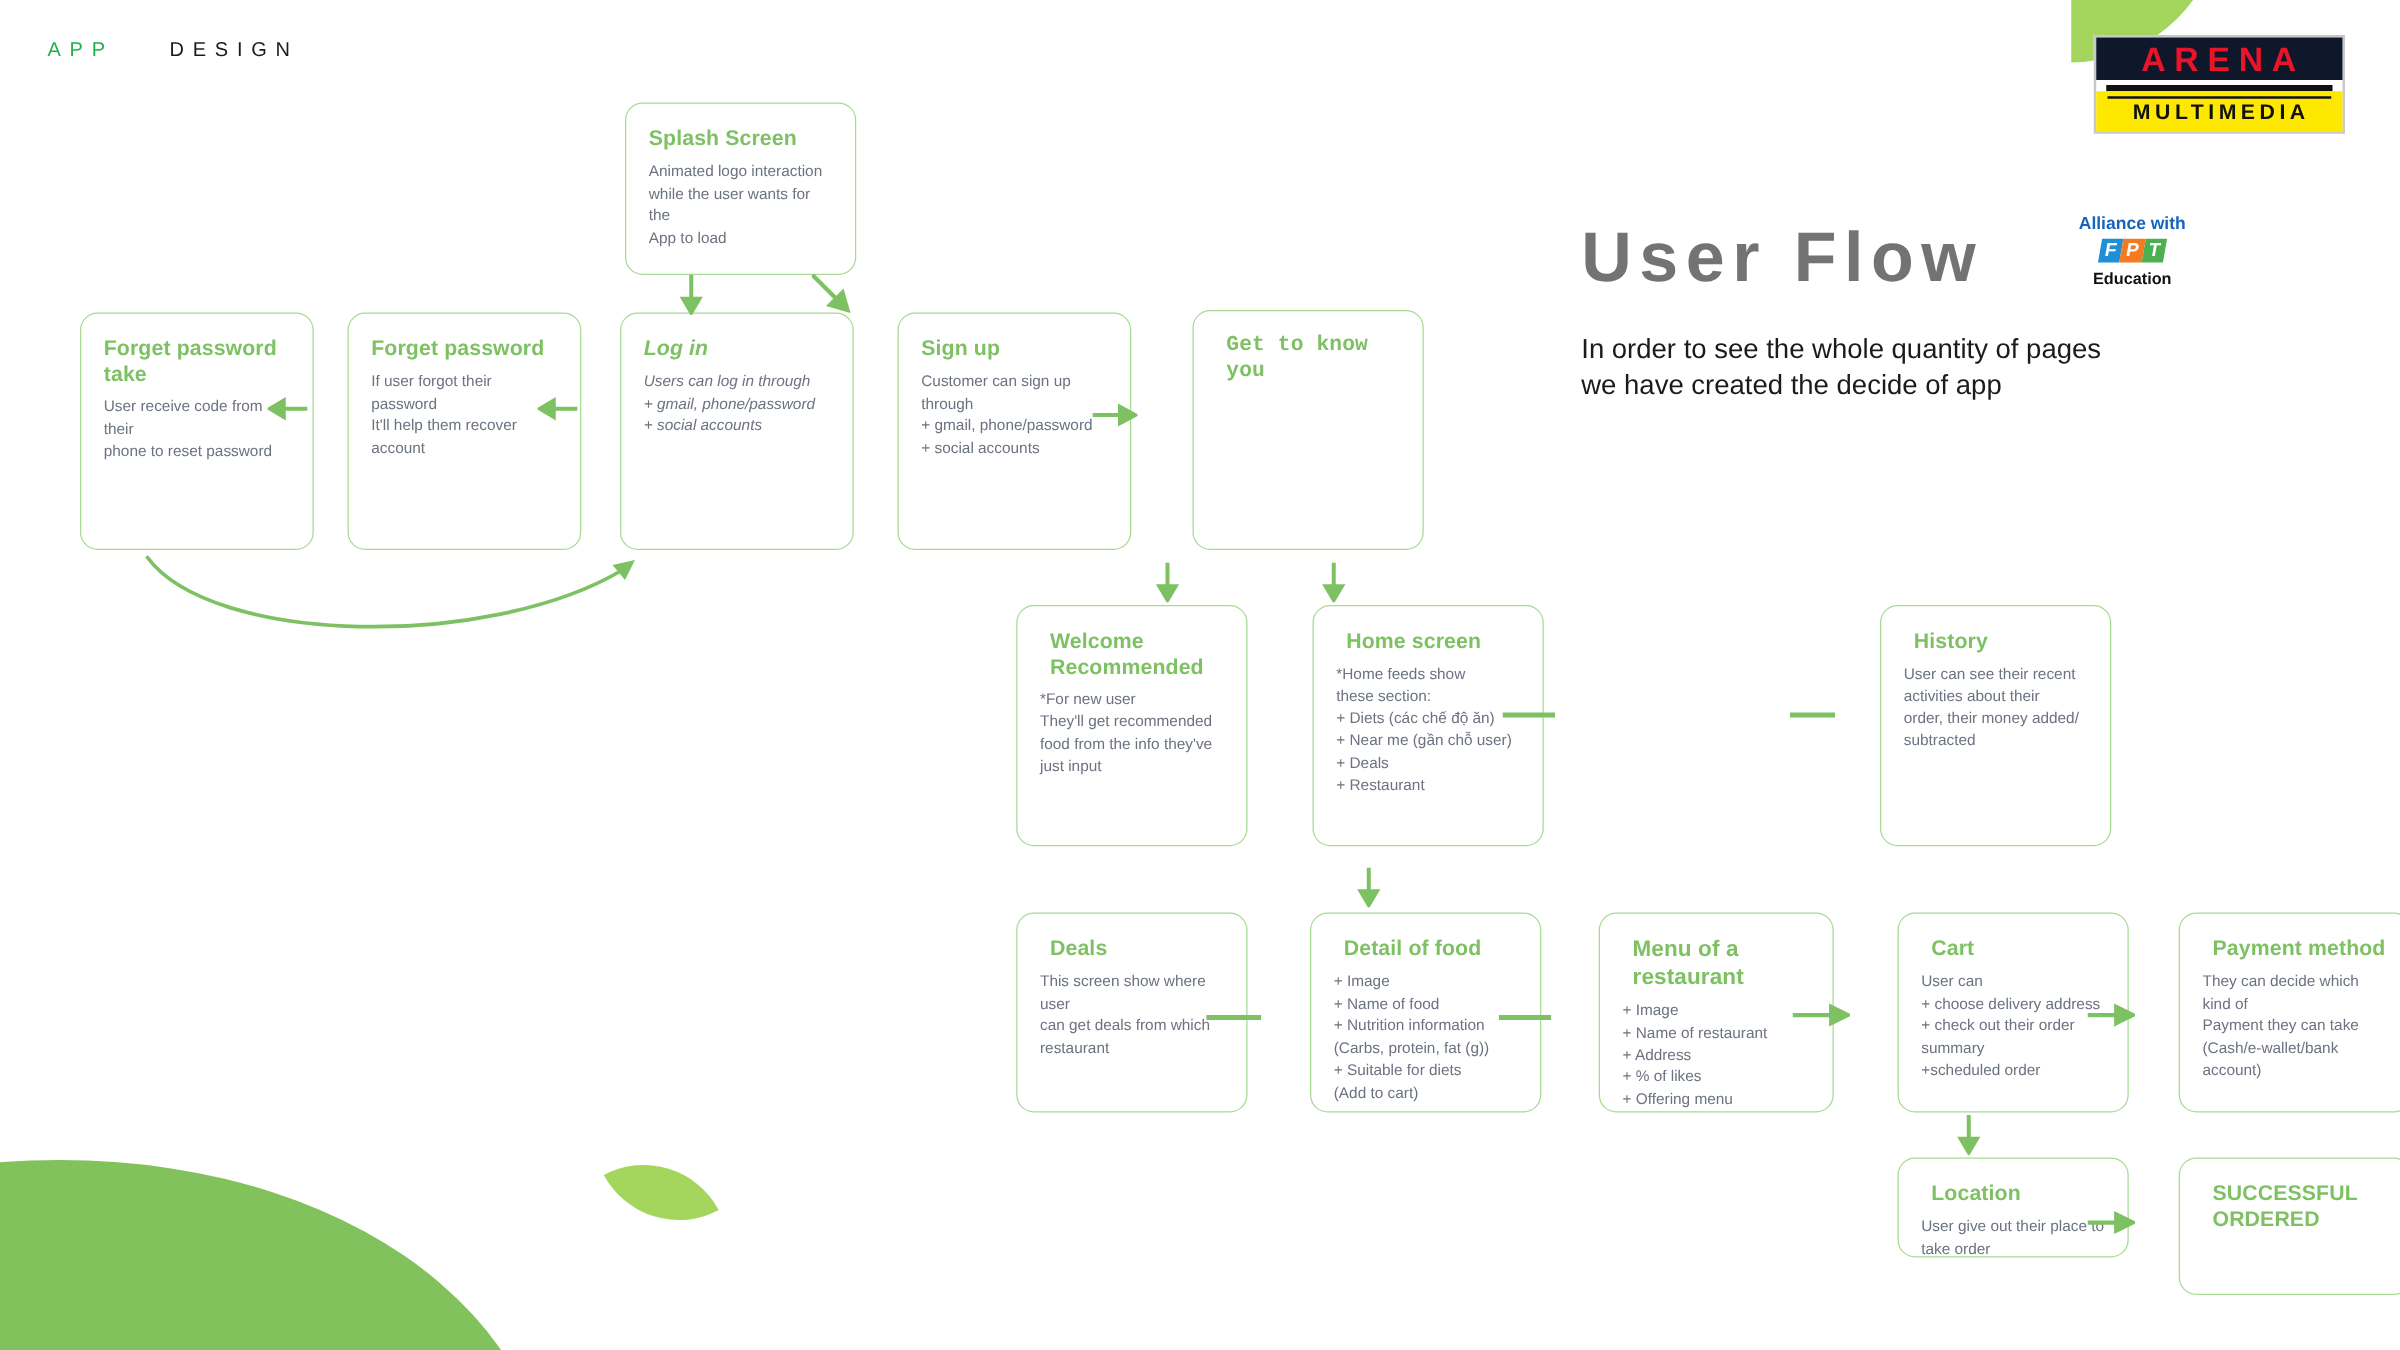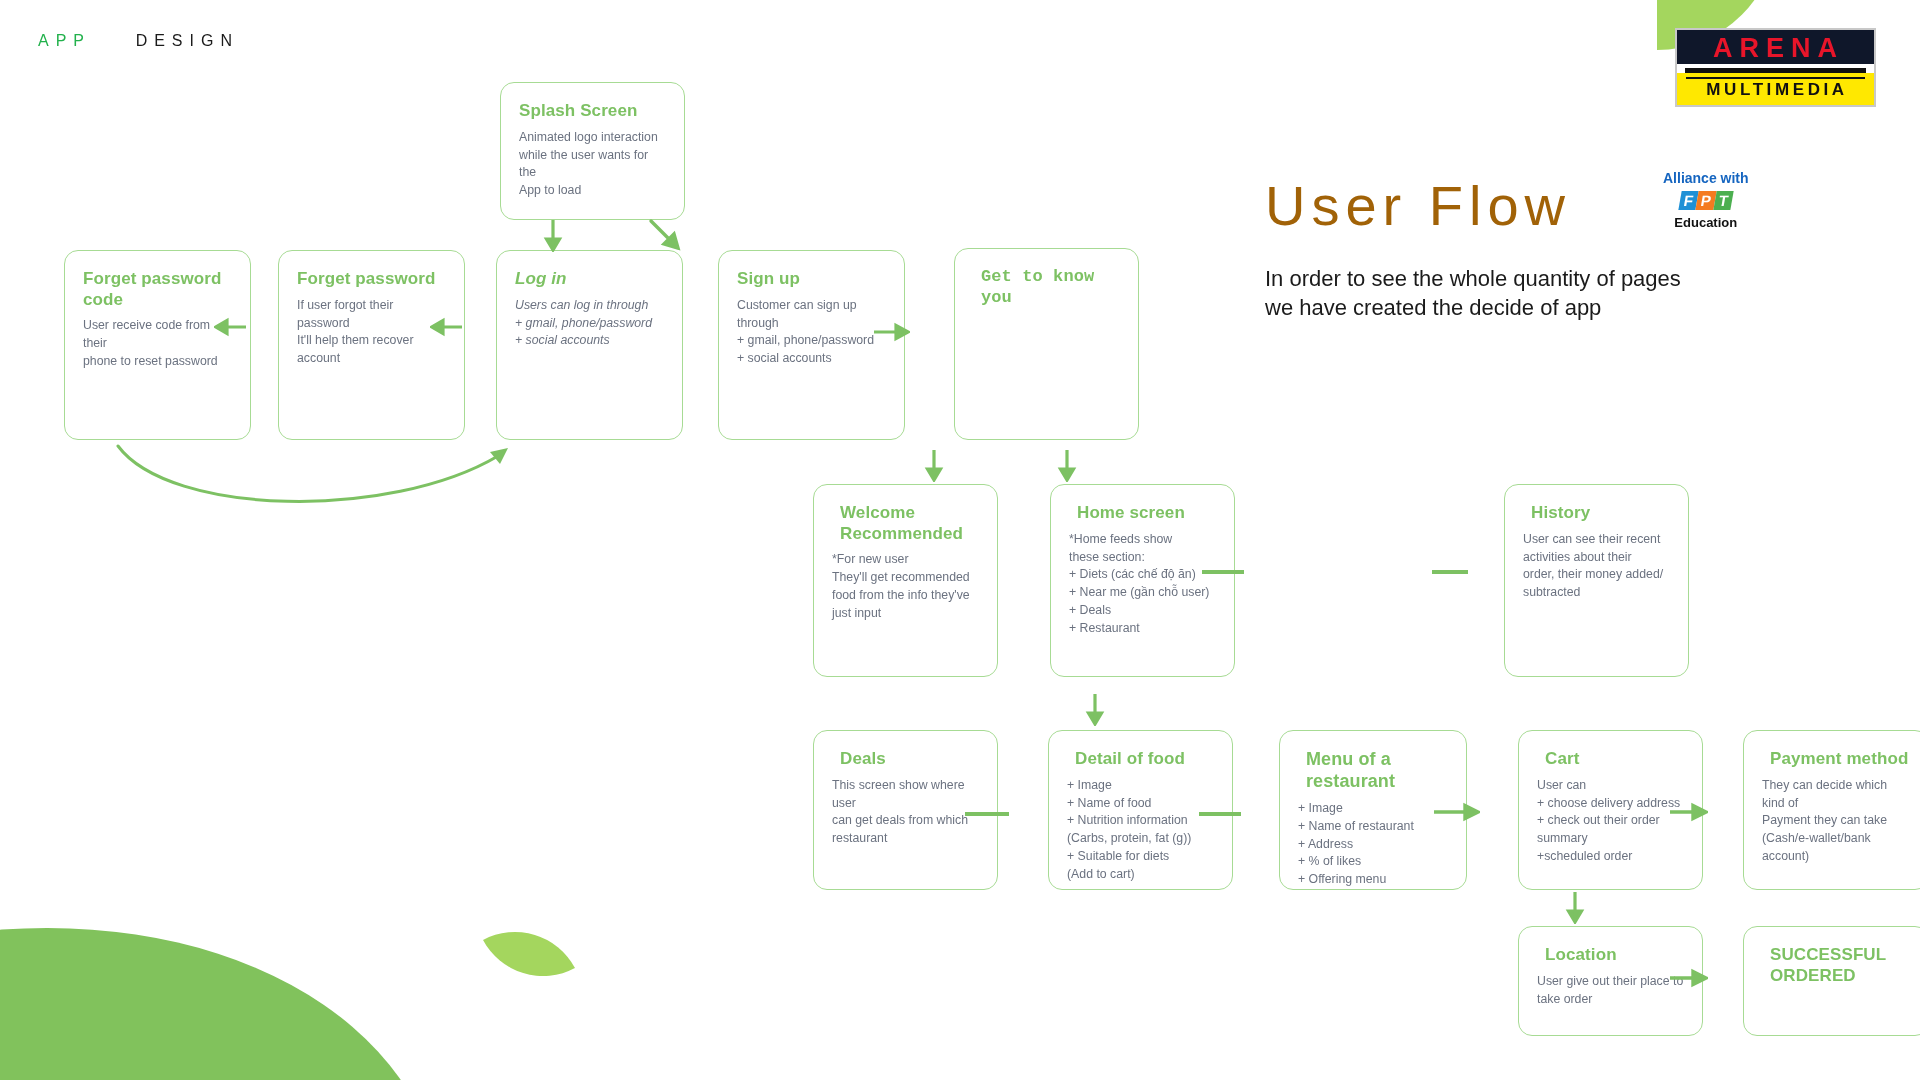--- a/index.html
+++ b/index.html
@@ -80,21 +80,21 @@
     padding:1px 4px;transform:skewX(-10deg);line-height:1.15;
   }
   .fpt .f{background:#1E90D6;}
   .fpt .p{background:#F47B20;}
   .fpt .t{background:#4CAF50;}
   .edu{color:#111;font-weight:700;font-size:13px;}
 
   
   .title{
     position:absolute;left:1265px;top:178px;
-    font-size:56px;font-weight:400;color:#a16207;
+    font-size:56px;font-weight:700;color:#737373;
     letter-spacing:6px;line-height:1;white-space:nowrap;
   }
   .subtitle{
     position:absolute;left:1265px;top:264px;
     font-size:22px;color:#1b1b1b;line-height:1.32;white-space:pre-line;
   }
 
   
   .card{
     position:absolute;
@@ -171,21 +171,21 @@
 
   <div class="card" style="left:464px;top:82px;width:185px;height:138px;">
     <h3>Splash Screen</h3>
     <p>Animated logo interaction
 while the user wants for the
 App to load</p>
   </div>
 
   <div class="card" style="left:28px;top:250px;width:187px;height:190px;">
     <h3>Forget password
-code</h3>
+take</h3>
     <p>User receive code from their
 phone to reset password</p>
   </div>
 
   <div class="card" style="left:242px;top:250px;width:187px;height:190px;">
     <h3>Forget password</h3>
     <p>If user forgot their password
 It'll help them recover account</p>
   </div>
 
@@ -270,21 +270,21 @@
 +scheduled order</p>
   </div>
 
   <div class="card indent" style="left:1707px;top:730px;width:186px;height:160px;">
     <h3>Payment method</h3>
     <p>They can decide which kind of
 Payment they can take
 (Cash/e-wallet/bank account)</p>
   </div>
 
-  <div class="card indent" style="left:1482px;top:926px;width:185px;height:110px;">
+  <div class="card indent" style="left:1482px;top:926px;width:185px;height:80px;">
     <h3>Location</h3>
     <p>User give out their place to
 take order</p>
   </div>
 
   <div class="card indent" style="left:1707px;top:926px;width:186px;height:110px;">
     <h3>SUCCESSFUL
 ORDERED</h3>
     <p></p>
   </div>

